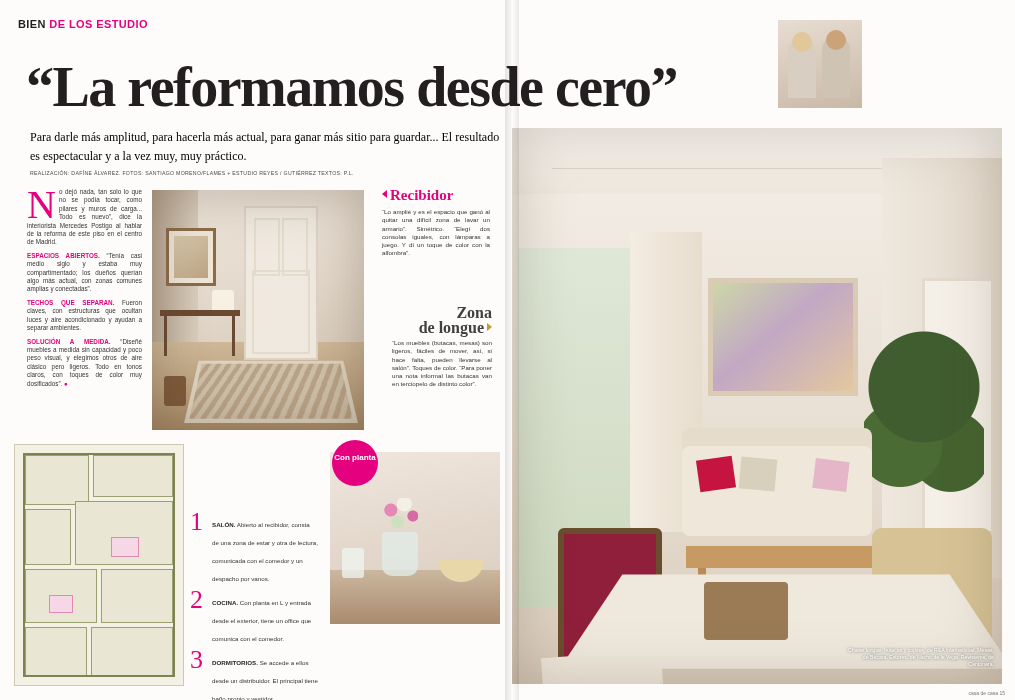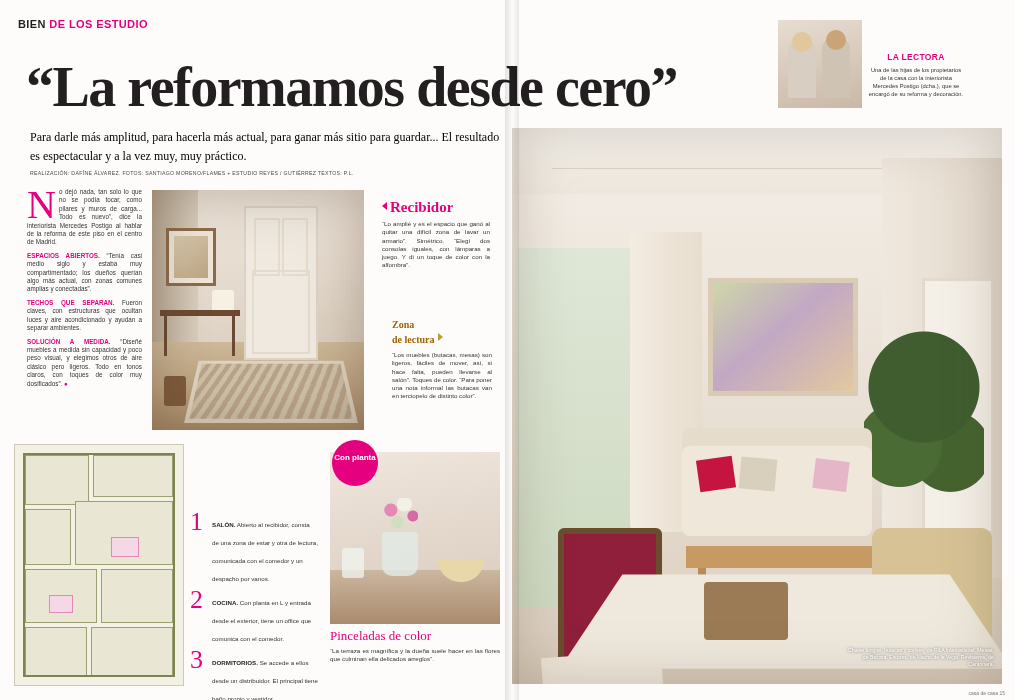--- a/index.html
+++ b/index.html
@@ -66,26 +66,26 @@
   .hall-console{position:absolute;left:8px;top:120px;width:80px;height:6px;background:#6b4a31;}
   .hall-leg1{position:absolute;left:12px;top:126px;width:3px;height:40px;background:#6b4a31;}
   .hall-leg2{position:absolute;left:80px;top:126px;width:3px;height:40px;background:#6b4a31;}
   .hall-lamp{position:absolute;left:60px;top:100px;width:22px;height:20px;background:#f7f1e4;border-radius:3px 3px 0 0;}
   .hall-floor{position:absolute;left:0;bottom:0;width:100%;height:88px;background:linear-gradient(180deg,#cdb898,#a98b68);}
   .hall-rug{position:absolute;left:40px;bottom:6px;width:150px;height:62px;background:repeating-linear-gradient(115deg,#cfc0a8 0 5px,#b9a388 5px 10px);border:4px solid #ded3c0;transform:perspective(180px) rotateX(28deg);}
   .hall-basket{position:absolute;left:12px;bottom:24px;width:22px;height:30px;background:#7d5a3a;border-radius:3px;}
   .hall-shadow{position:absolute;inset:0;box-shadow:inset 0 0 55px rgba(80,60,40,.35);}
 
   
-  .callout{position:absolute;font-family:"Liberation Sans",sans-serif;margin-top:12px;}
+  .callout{position:absolute;font-family:"Liberation Sans",sans-serif;}
   .callout .ctitle{color:#e4007f;font-family:"Liberation Serif",serif;font-size:15px;font-weight:bold;}
   .callout .ctext{font-size:6.2px;line-height:8.3px;color:#333;margin-top:4px;text-align:justify;}
   #recibidor{left:382px;top:186px;width:108px;}
   #zonalectura{left:392px;top:305px;width:100px;}
-  .zl-title{color:#a16207;font-family:"Liberation Serif",serif;font-size:10px;font-weight:bold;line-height:15px;}
+  .zl-title{color:#404040;font-family:"Liberation Serif",serif;font-size:16px;font-weight:bold;line-height:15px;text-align:right;}
   .tri{display:inline-block;width:0;height:0;border-top:4px solid transparent;border-bottom:4px solid transparent;}
   .tri-l{border-right:5px solid #e4007f;margin-right:3px;vertical-align:2px;}
   .tri-r{border-left:5px solid #b9a02e;margin-left:3px;vertical-align:2px;}
 
   
   .plan{
     position:absolute;left:14px;top:444px;width:168px;height:240px;
     background:#f3f0e4;border:1px solid #cfc9b4;
   }
   .plan .room{position:absolute;border:1px solid #9aa06f;background:#e9e6d4;}
@@ -234,21 +234,21 @@
   <div class="callout" id="recibidor">
     <div>
       <span class="tri tri-l"></span><span class="ctitle">Recibidor</span>
     </div>
     <div class="ctext">“Lo amplié y es el espacio que ganó al quitar una difícil zona de lavar un armario”. Simétrico. “Elegí dos consolas iguales, con lámparas a juego. Y di un toque de color con la alfombra”.</div>
   </div>
 
   <div class="callout" id="zonalectura">
     <div class="zl-title">Zona</div>
     <div class="zl-title">
-      <span>de lectura</span><span class="tri tri-r"></span>
+      <span>de longue</span><span class="tri tri-r"></span>
     </div>
     <div class="ctext">“Los muebles (butacas, mesas) son ligeros, fáciles de mover, así, si hace falta, pueden llevarse al salón”. Toques de color. “Para poner una nota informal las butacas van en terciopelo de distinto color”.</div>
   </div>
 
   <div class="plan">
     <div class="room" style="left:10px;top:10px;width:62px;height:48px;"></div>
     <div class="room" style="left:78px;top:10px;width:78px;height:40px;"></div>
     <div class="room" style="left:10px;top:64px;width:44px;height:54px;"></div>
     <div class="room" style="left:60px;top:56px;width:96px;height:62px;"></div>
     <div class="room" style="left:10px;top:124px;width:70px;height:52px;"></div>
@@ -280,34 +280,26 @@
 
   <div class="flowers">
     <div class="fl-table"></div>
     <div class="fl-vase"></div>
     <div class="fl-stems"></div>
     <div class="fl-bowl"></div>
     <div class="fl-glass"></div>
   </div>
   <div class="conflores">Con planta</div>
 
-  <div class="pincel">
-    <div class="t">Pinceladas de color</div>
-    <div class="x">“La terraza es magnífica y la dueña suele hacer en las flores que culminan ella delicados arreglos”.</div>
-  </div>
 
   <div class="lectora-photo">
     <div class="lp-w1"></div>
     <div class="lp-w2"></div>
     <div class="lp-h1"></div>
     <div class="lp-h2"></div>
-  </div>
-  <div class="lectora-txt">
-    <div class="lt">LA LECTORA</div>
-    <div class="lx">Una de las hijas de los propietarios de la casa con la interiorista Mercedes Postigo (dcha.), que se encargó de su reforma y decoración.</div>
   </div>
 
   <div class="living">
     <div class="lv-ceiling"></div>
     <div class="lv-ceil-line"></div>
     <div class="lv-wallR"></div>
     <div class="lv-doorR"></div>
     <div class="lv-window"></div>
     <div class="lv-curtain"></div>
     <div class="lv-painting"></div>

